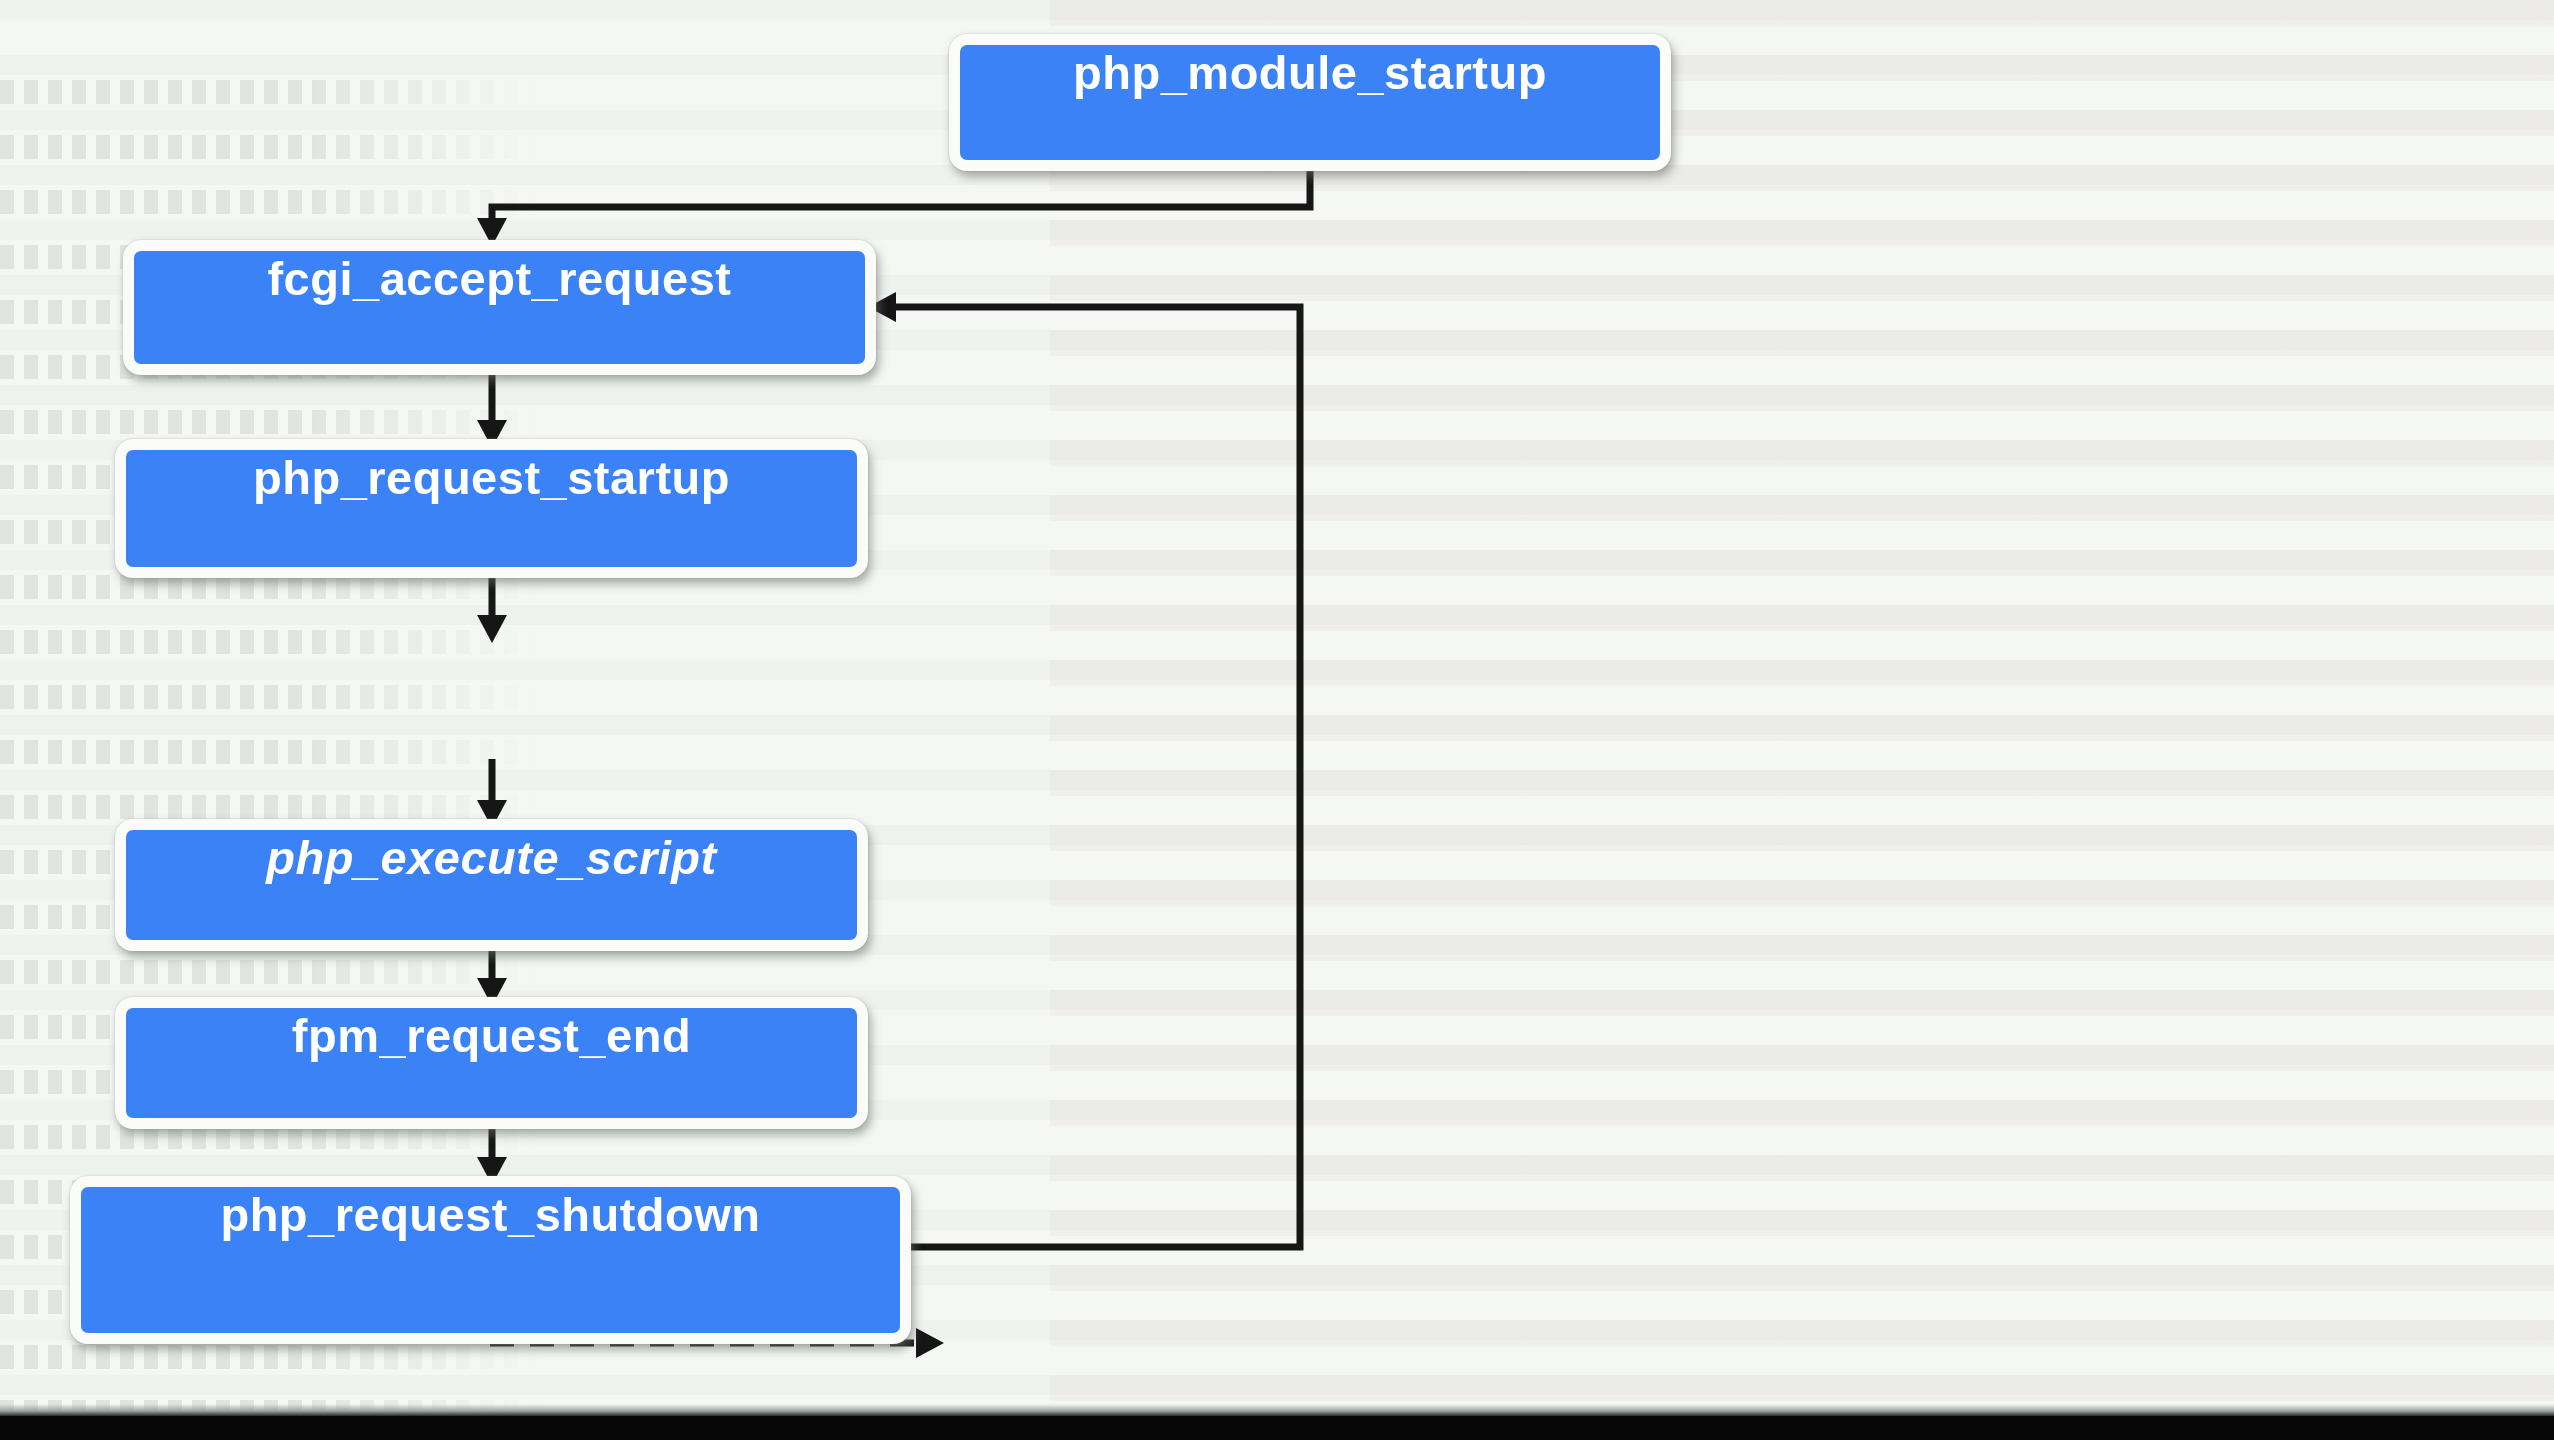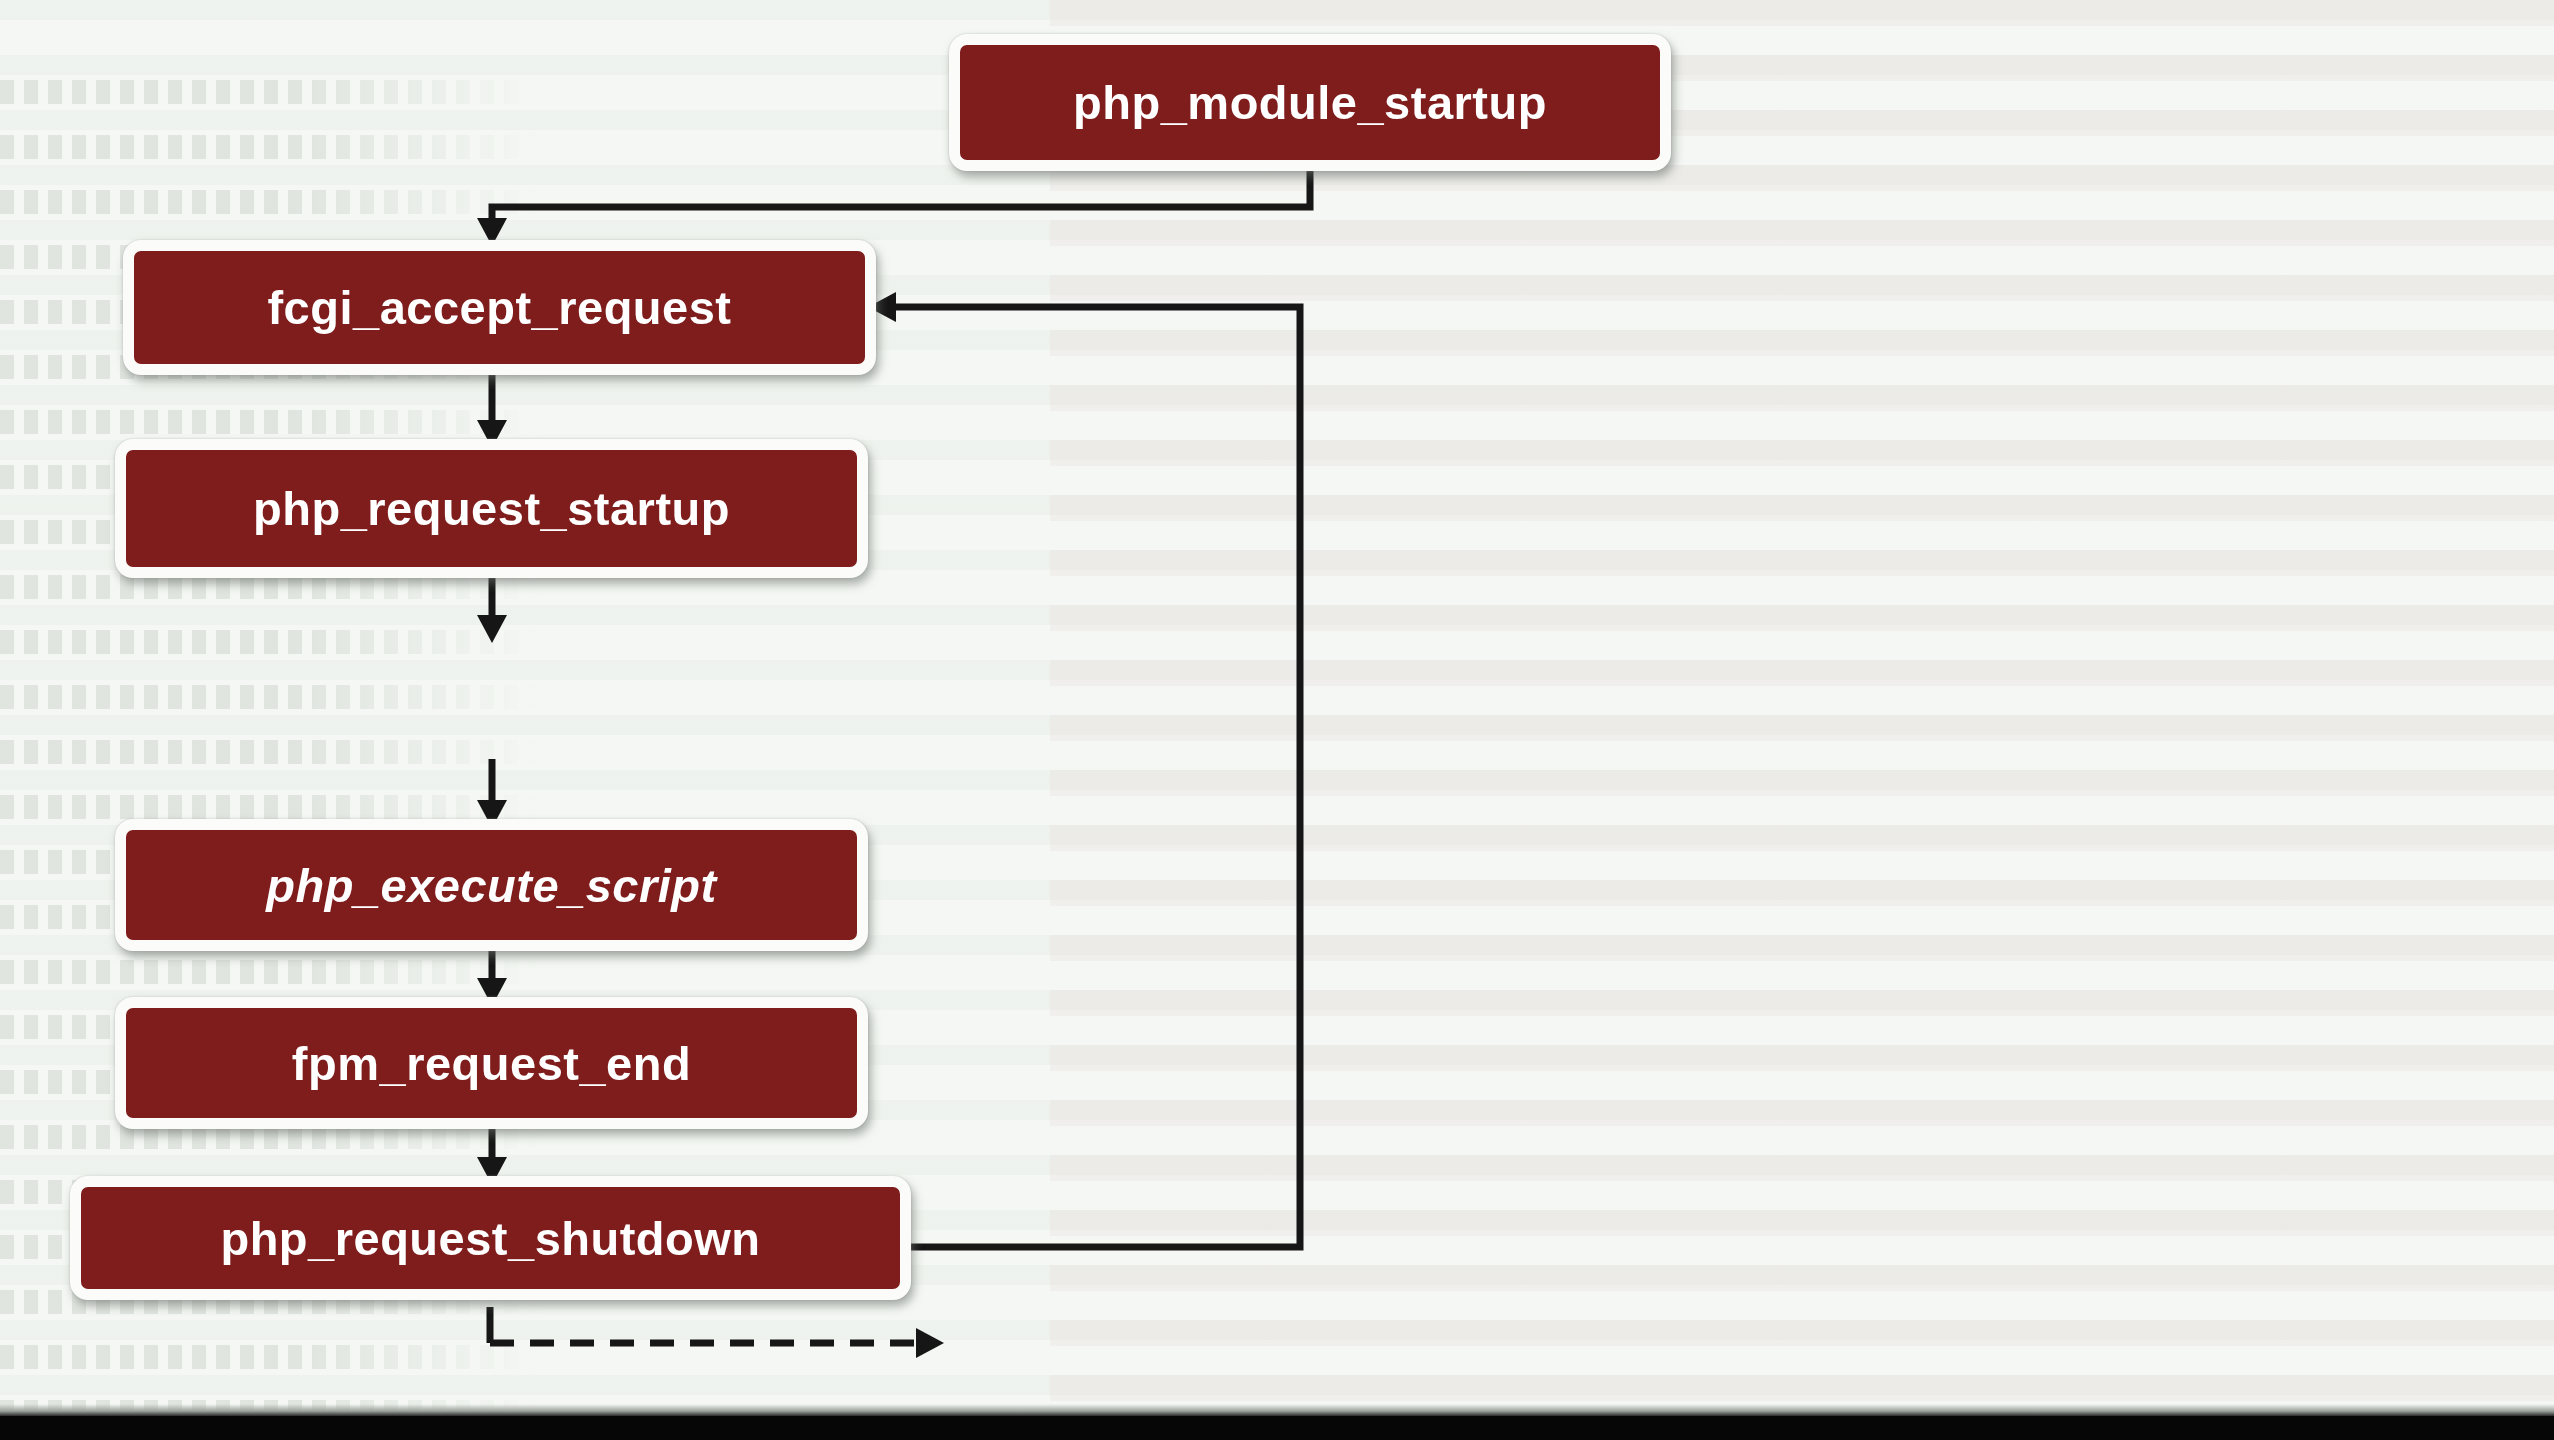--- a/index.html
+++ b/index.html
@@ -26,36 +26,36 @@
     -webkit-mask:repeating-linear-gradient(180deg,#000 0 24px,transparent 24px 55px),linear-gradient(90deg,#000 55%,transparent 100%);
     -webkit-mask-composite:source-in;
     mask:repeating-linear-gradient(180deg,#000 0 24px,transparent 24px 55px),linear-gradient(90deg,#000 55%,transparent 100%);
     mask-composite:intersect;
     opacity:.8;
   }
   .edges{position:absolute;left:0;top:0;width:2554px;height:1440px;}
 
   .node{
     position:absolute;box-sizing:border-box;
-    background:#7f1d1d;
+    background:#3b82f6;
     border:11px solid #fbfcfa;
     border-radius:18px;
     box-shadow:3px 6px 10px rgba(105,112,105,0.55), 0 0 2px rgba(160,165,160,0.6);
-    display:flex;align-items:center;justify-content:center;
+    display:flex;justify-content:center;
     color:#ffffff;
     font-size:47px;font-weight:700;letter-spacing:.5px;
     white-space:nowrap;
   }
   .n0{left:949px;top:34px;width:722px;height:137px;}
   .n1{left:115px;top:240px;width:753px;height:135px;margin-left:8px;}
   .n2{left:115px;top:439px;width:753px;height:139px;}
   .n3{left:115px;top:634px;width:753px;height:134px;}
   .n4{left:115px;top:819px;width:753px;height:132px;font-style:italic;}
   .n5{left:115px;top:997px;width:753px;height:132px;}
-  .n6{left:70px;top:1176px;width:841px;height:124px;}
+  .n6{left:70px;top:1176px;width:841px;height:168px;}
   .n7{left:946px;top:1264px;width:909px;height:147px;}
 
   .bottom-fade{
     position:absolute;left:0;bottom:24px;width:2554px;height:12px;
     background:linear-gradient(180deg, rgba(244,247,243,0) 0%, #9aa09a 60%, #2a2a2a 100%);
   }
   .bottom-bar{
     position:absolute;left:0;bottom:0;width:2554px;height:24px;
     background:#060606;
   }

